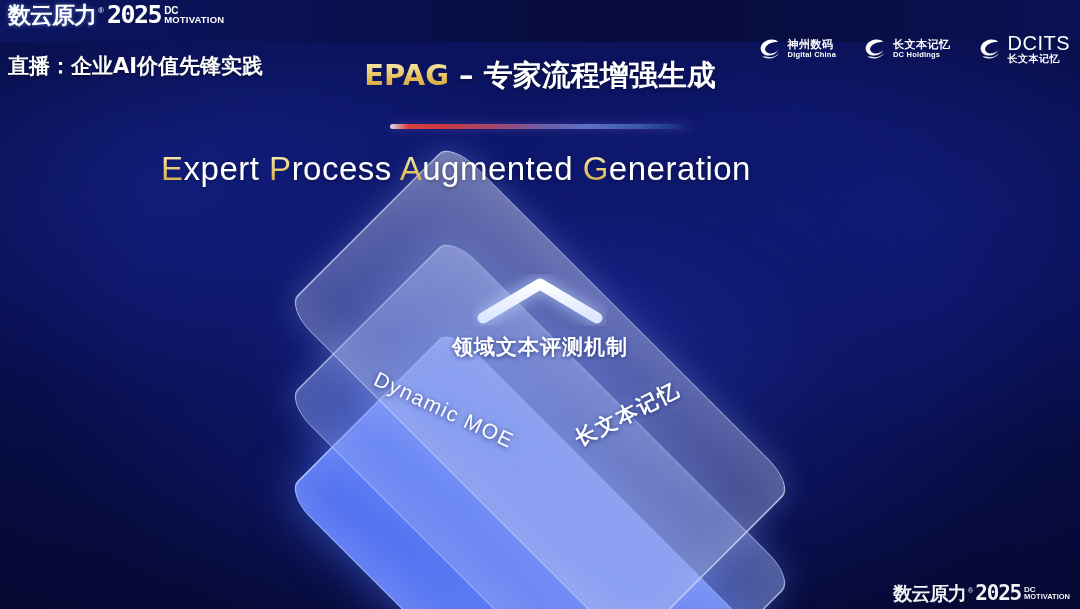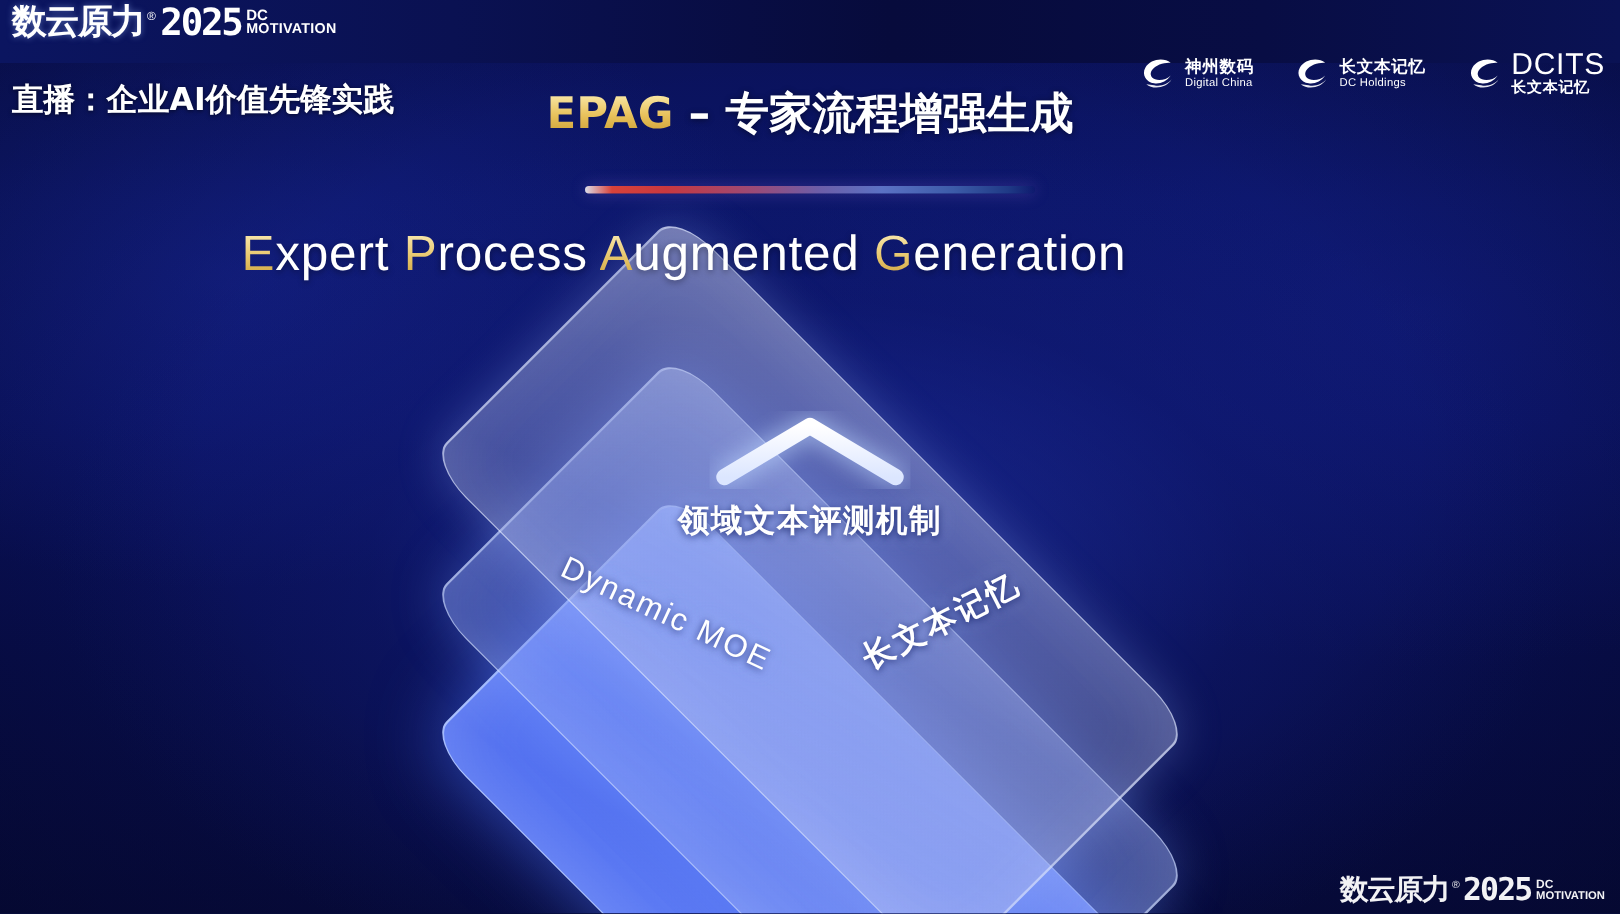--- a/index.html
+++ b/index.html
@@ -67,21 +67,21 @@
   
   .partners {
     position:absolute; top:5px; right:10px; z-index:41;
     display:flex; align-items:center; gap:26px;
   }
   .partner { display:flex; align-items:center; gap:5px;margin-top:28px; }
   .swirl { width:26px; height:26px; flex:none; }
   .partner-txt { display:flex; flex-direction:column; line-height:1.05; }
   .p-cn { font-size:11px; font-weight:bold; color:#ffffff; letter-spacing:0.5px;
           font-family:"DejaVu Sans","Liberation Sans",sans-serif; }
-  .p-en { font-size:7.5px; font-weight:normal; color:#ffffff; letter-spacing:0.2px; }
+  .p-en { font-size:7.5px; font-weight:bold; color:#ffffff; letter-spacing:0.2px; }
   .p-big { font-size:20px; font-weight:normal; color:#ffffff; letter-spacing:0.5px; }
 
   
   .headline {
     position:absolute; top:56px; left:0; width:1080px; text-align:center; z-index:30;
     font-size:29px; font-weight:bold; white-space:nowrap;
     font-family:"DejaVu Sans","Liberation Sans",sans-serif;
   }
   .headline .gold {
     color:#f0d27a;

